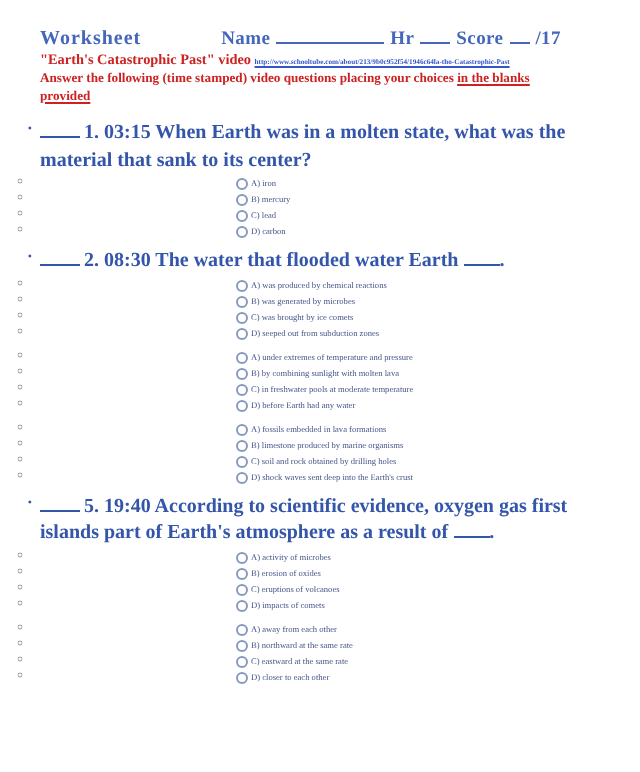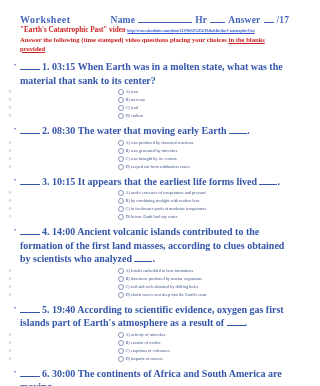--- a/index.html
+++ b/index.html
@@ -166,21 +166,21 @@
 <div class="page">
 
   <div class="header">
 
     <div class="hdr-line1">
       <span class="hdr-worksheet">Worksheet</span>
       <span class="hdr-name">Name</span>
       <span class="hdr-rule"></span>
       <span>Hr</span>
       <span class="hdr-rule short"></span>
-      <span>Answer</span>
+      <span>Score</span>
       <span class="hdr-rule tiny"></span>
       <span>/17</span>
     </div>
 
     <div class="title-line">
       <span class="vid">"Earth's Catastrophic Past" video</span>
       <span class="url">http://www.schooltube.com/about/213/9b0c952f54/1946c64la-tho-Catastrophic-Past</span>
     </div>
 
     <div class="instr">
@@ -222,21 +222,21 @@
             <div class="opt-body">
               <span class="radio"></span>
               <span class="opt-label">D) carbon</span>
             </div>
           </div>
         </div>
       </div>
       <div class="qblock">
         <div class="qrow">
           <div class="bullet-col">•</div>
-          <div class="qtext"><span class="blank-lead"></span><span class="qnum">2. </span><span class="qtime">08:30  </span><span>The water that moving early Earth </span><span class="blank-in"></span><span>.</span></div>
+          <div class="qtext"><span class="blank-lead"></span><span class="qnum">2. </span><span class="qtime">08:30  </span><span>The water that flooded water Earth </span><span class="blank-in"></span><span>.</span></div>
         </div>
         <div class="opts">
           <div class="optrow">
             <div class="opt-bullet-col">○</div>
             <div class="opt-body">
               <span class="radio"></span>
               <span class="opt-label">A) was produced by chemical reactions</span>
             </div>
           </div>
           <div class="optrow">
@@ -256,24 +256,20 @@
           <div class="optrow">
             <div class="opt-bullet-col">○</div>
             <div class="opt-body">
               <span class="radio"></span>
               <span class="opt-label">D) seeped out from subduction zones</span>
             </div>
           </div>
         </div>
       </div>
       <div class="qblock">
-        <div class="qrow">
-          <div class="bullet-col">•</div>
-          <div class="qtext"><span class="blank-lead"></span><span class="qnum">3. </span><span class="qtime">10:15  </span><span>It appears that the earliest life forms lived </span><span class="blank-in"></span><span>.</span></div>
-        </div>
         <div class="opts">
           <div class="optrow">
             <div class="opt-bullet-col">○</div>
             <div class="opt-body">
               <span class="radio"></span>
               <span class="opt-label">A) under extremes of temperature and pressure</span>
             </div>
           </div>
           <div class="optrow">
             <div class="opt-bullet-col">○</div>
@@ -292,24 +288,20 @@
           <div class="optrow">
             <div class="opt-bullet-col">○</div>
             <div class="opt-body">
               <span class="radio"></span>
               <span class="opt-label">D) before Earth had any water</span>
             </div>
           </div>
         </div>
       </div>
       <div class="qblock">
-        <div class="qrow">
-          <div class="bullet-col">•</div>
-          <div class="qtext"><span class="blank-lead"></span><span class="qnum">4. </span><span class="qtime">14:00  </span><span>Ancient volcanic islands contributed to the formation of the first land masses, according to clues obtained by scientists who analyzed </span><span class="blank-in"></span><span>.</span></div>
-        </div>
         <div class="opts">
           <div class="optrow">
             <div class="opt-bullet-col">○</div>
             <div class="opt-body">
               <span class="radio"></span>
               <span class="opt-label">A) fossils embedded in lava formations</span>
             </div>
           </div>
           <div class="optrow">
             <div class="opt-bullet-col">○</div>
@@ -364,24 +356,20 @@
           <div class="optrow">
             <div class="opt-bullet-col">○</div>
             <div class="opt-body">
               <span class="radio"></span>
               <span class="opt-label">D) impacts of comets</span>
             </div>
           </div>
         </div>
       </div>
       <div class="qblock">
-        <div class="qrow">
-          <div class="bullet-col">•</div>
-          <div class="qtext"><span class="blank-lead"></span><span class="qnum">6. </span><span class="qtime">30:00  </span><span>The continents of Africa and South America are moving </span><span class="blank-in"></span><span>.</span></div>
-        </div>
         <div class="opts">
           <div class="optrow">
             <div class="opt-bullet-col">○</div>
             <div class="opt-body">
               <span class="radio"></span>
               <span class="opt-label">A) away from each other</span>
             </div>
           </div>
           <div class="optrow">
             <div class="opt-bullet-col">○</div>

